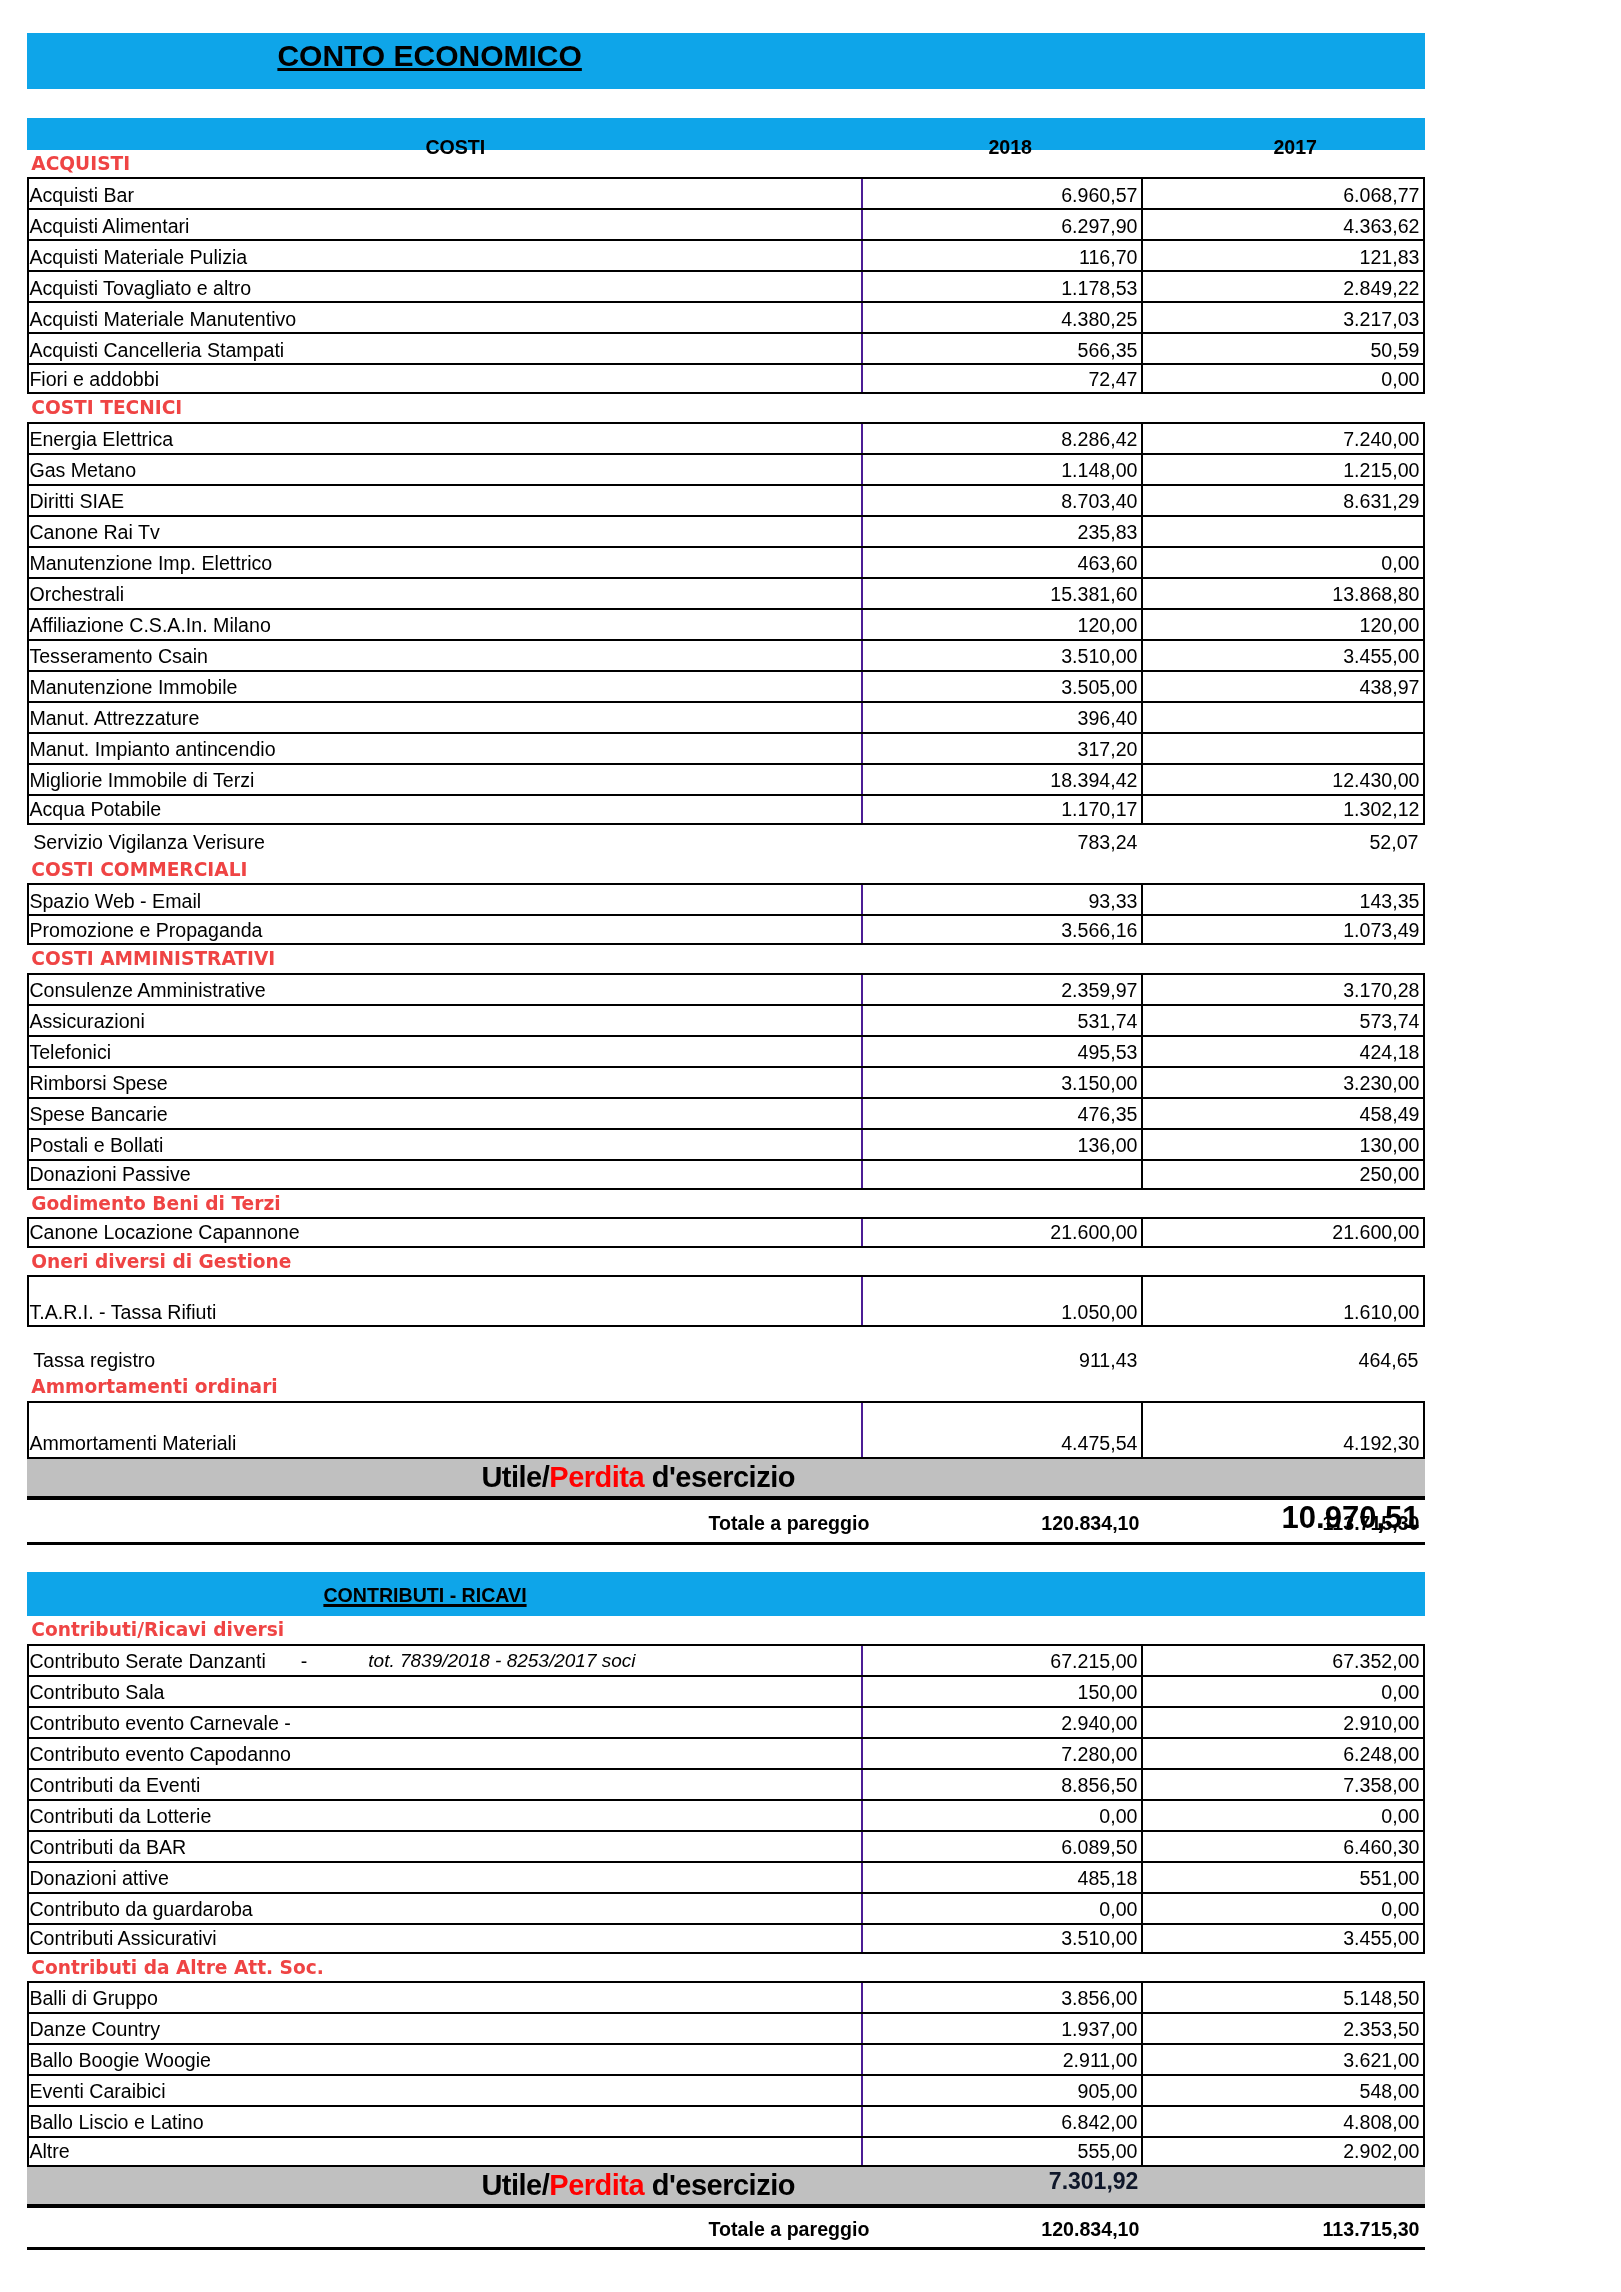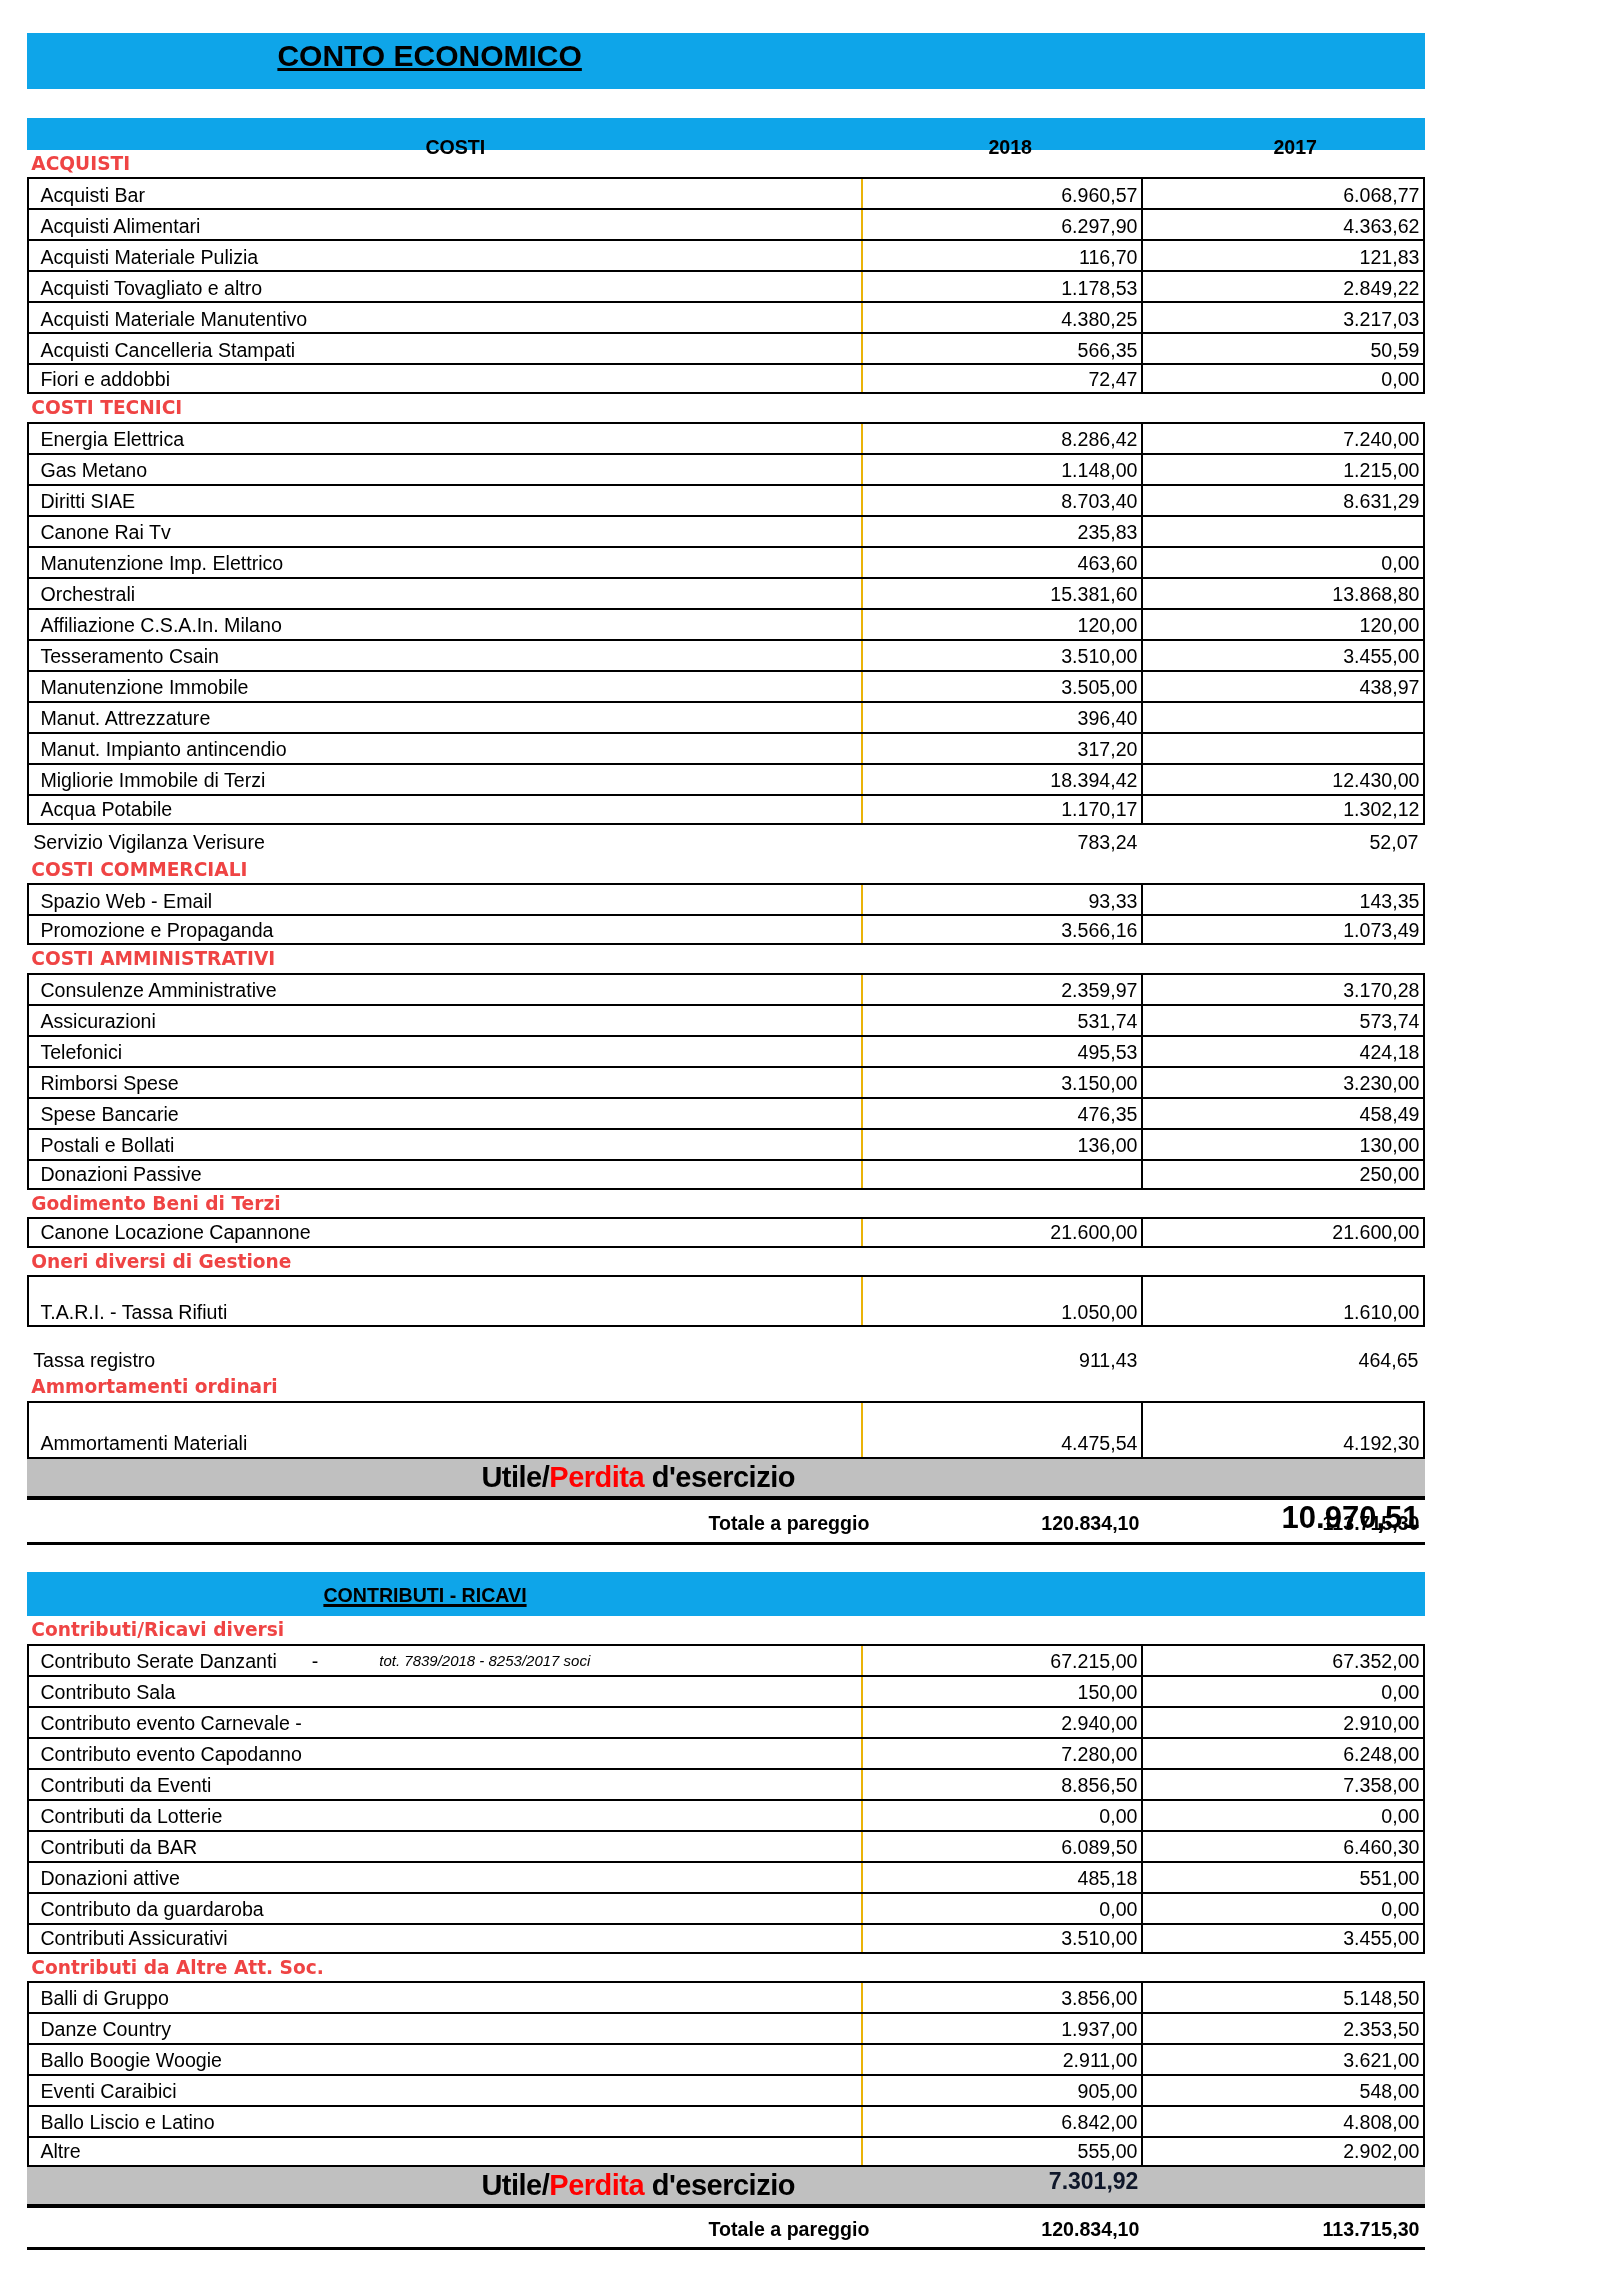--- a/index.html
+++ b/index.html
@@ -9,29 +9,29 @@
   .title-band { height:56px; }
   .title { position:absolute; left:250px; top:5.9px; font-family:"Liberation Sans", sans-serif; font-weight:bold; font-size:30px; text-decoration:underline; text-decoration-thickness:2.9px; color:#000; }
   .gap1 { height:29px; }
   .hdr-band { height:32px; font-family:"Liberation Sans", sans-serif; font-weight:bold; font-size:19.6px; color:#000; }
   .hdr-band span { position:absolute; top:18px; }
   .sec { height:27.4px; font-family:"DejaVu Sans", sans-serif; font-weight:bold; font-size:18.6px; line-height:27.4px; padding-left:3.9px; color:#ef4444; white-space:nowrap; }
   .row { display:flex; height:31px; box-sizing:border-box; border-left:2.9px solid #000; border-right:2.9px solid #000; border-top:2.9px solid #000; }
   .row.last { border-bottom:2.9px solid #000; }
   .row.plain { border:none; }
   .cell { box-sizing:border-box; font-family:"Liberation Sans", sans-serif; font-size:19.6px; line-height:26.5px; white-space:nowrap; overflow:hidden; color:#000; display:flex; align-items:flex-end; }
-  .c-label { width:834px; padding-left:11px; border-right:2px solid #eab308; }
+  .c-label { width:834px; padding-left:0; border-right:2px solid #4c1d95; }
   .c-v1 { width:280px; justify-content:flex-end; padding-right:3.9px; border-right:2px solid #000; }
   .c-v2 { flex:1; justify-content:flex-end; padding-right:3.9px; }
   .row.plain .c-label, .row.plain .c-v1 { border-right:none; }
   .row.plain .c-label { padding-left:5.9px; }
   .row.plain .c-v2 { padding-right:6.9px; }
   .row.tall { height:52px; }
   .row.tall2 { height:58px; }
-  .note { font-style:italic; margin-left:61px; font-size:15px; }
+  .note { font-style:italic; margin-left:61px; font-size:19px; }
   .dash { margin-left:35px; }
   .utile { height:37px; background:#c0c0c0; border-bottom:4.9px solid #000; position:relative; font-family:"Liberation Sans", sans-serif; font-weight:bold; font-size:29px; }
   .utile .lbl { position:absolute; left:454px; top:2px; letter-spacing:-0.5px; }
   .utile .red { color:#ff0000; }
   .utile .v2 { position:absolute; right:5.9px; top:1px; font-size:31px;margin-top:40px; }
   .utile .v1 { position:absolute; right:287px; top:1px; font-size:23px; color:#0f172a; }
   .total { height:42px; border-bottom:3.9px solid #000; position:relative; font-family:"Liberation Sans", sans-serif; font-weight:bold; font-size:19.6px; }
   .total span { position:absolute; top:12.7px; }
   .total .t-lbl { right:556px; }
   .total .t-v1 { right:286px; }

